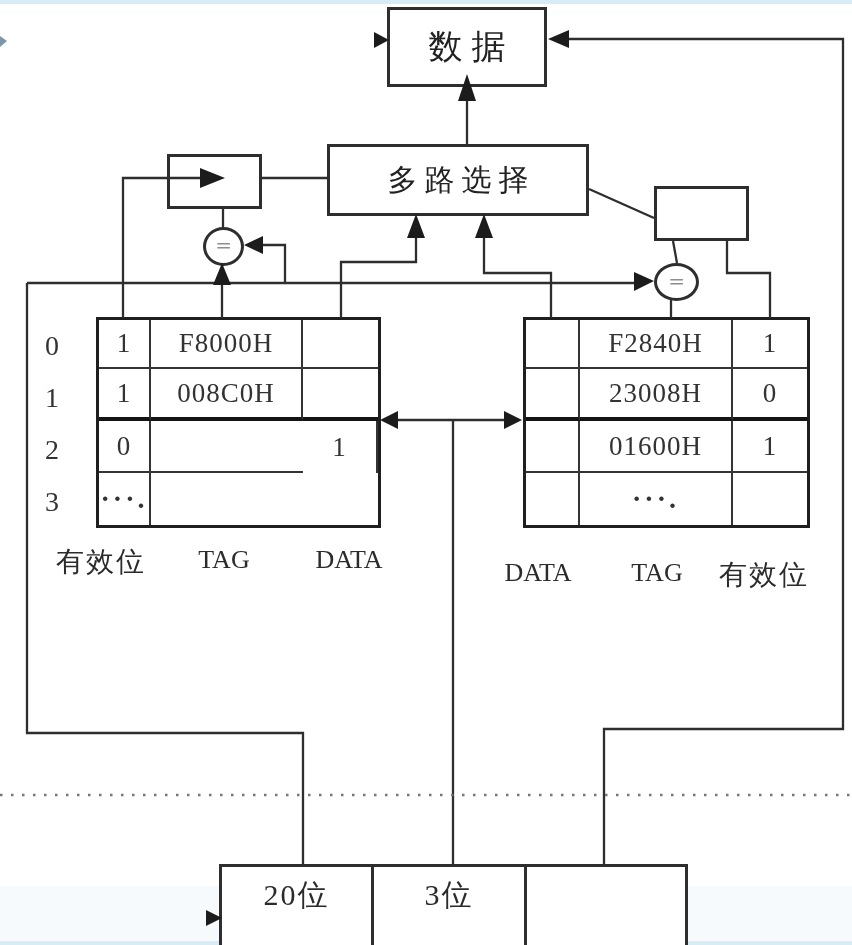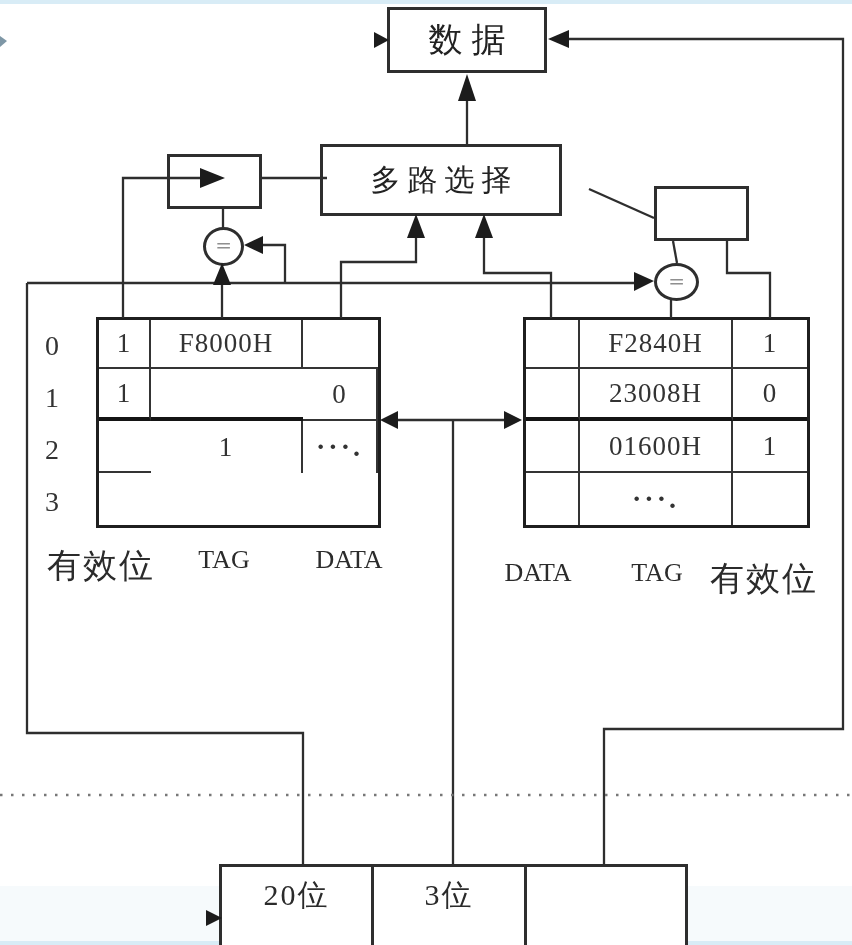--- a/index.html
+++ b/index.html
@@ -18,59 +18,60 @@
   .cache-table{position:absolute;background:#fff;border:3px solid #1f1f1f;box-sizing:border-box;
        display:grid;z-index:2;}
   .cache-table .cell{border-right:2px solid #343434;border-bottom:2px solid #343434;
        display:flex;align-items:center;justify-content:center;font-size:27px;letter-spacing:1px;color:#333;}
   .cache-table .cell.last-col{border-right:none;}
   .cache-table .cell.last-row{border-bottom:none;}
   .cache-table .cell.thick{border-bottom:4px solid #141414;}
   .cache-table .cell.dots{font-size:28px;font-weight:bold;letter-spacing:3px;}
   .row-label{position:absolute;font-size:28px;color:#333;transform:translate(-50%,-50%);z-index:2;}
   .col-label{position:absolute;font-size:26px;color:#2b2b2b;transform:translateX(-50%);z-index:2;white-space:nowrap;}
-  .col-label.cn{font-size:34px;letter-spacing:2px;}
+  .col-label.cn{font-size:28px;letter-spacing:2px;}
   .addr-box{position:absolute;left:219px;top:864px;width:469px;height:84px;background:#fff;
        border:3px solid #2e2e2e;box-sizing:border-box;display:grid;grid-template-columns:152px 153px 1fr;z-index:2;}
   .addr-box .cell{border-right:3px solid #2e2e2e;display:flex;align-items:center;justify-content:center;
        font-size:30px;letter-spacing:2px;color:#2b2b2b;padding-bottom:22px;}
   .addr-box .cell.last-col{border-right:none;}
 </style>
 </head>
 <body>
 
 <div class="stage">
 
   <div class="strip-top"></div>
   <div class="bottom-tint"></div>
   <div class="strip-bottom"></div>
 
-  <div class="box" style="left:387px;top:7px;width:160px;height:66px;">
+  <div class="box" style="left:387px;top:7px;width:160px;height:80px;">
     <span class="lbl-cn" style="font-size:34px;">数据</span>
   </div>
 
-  <div class="box" style="left:320px;top:144px;width:242px;height:72px;">
+  <div class="box" style="left:327px;top:144px;width:262px;height:72px;">
     <span class="lbl-cn" style="font-size:30px;letter-spacing:7px;text-indent:7px;">多路选择</span>
   </div>
 
   <div class="box" style="left:167px;top:154px;width:95px;height:55px;"></div>
   <div class="box" style="left:654px;top:186px;width:95px;height:55px;"></div>
 
   <div class="comparator" style="left:203px;top:227px;width:41px;height:39px;">
     <span>=</span>
   </div>
   <div class="comparator" style="left:654px;top:263px;width:45px;height:38px;">
     <span>=</span>
   </div>
 
   <div class="cache-table" style="left:96px;top:317px;width:285px;height:211px;grid-template-columns:52px 152px 1fr;grid-template-rows:49px 52px 52px 1fr;">
     <div class="cell">1</div>
     <div class="cell">F8000H</div>
     <div class="cell last-col"></div>
     <div class="cell thick">1</div>
+    <div class="cell thick">008C0H</div>
     <div class="cell last-col thick"></div>
     <div class="cell">0</div>
     <div class="cell last-col"></div>
     <div class="cell last-row">1</div>
     <div class="cell last-row dots">···.</div>
     <div class="cell last-col last-row"></div>
   </div>
 
   <div class="cache-table" style="left:523px;top:317px;width:287px;height:211px;grid-template-columns:54px 153px 1fr;grid-template-rows:49px 52px 52px 1fr;">
     <div class="cell"></div>

